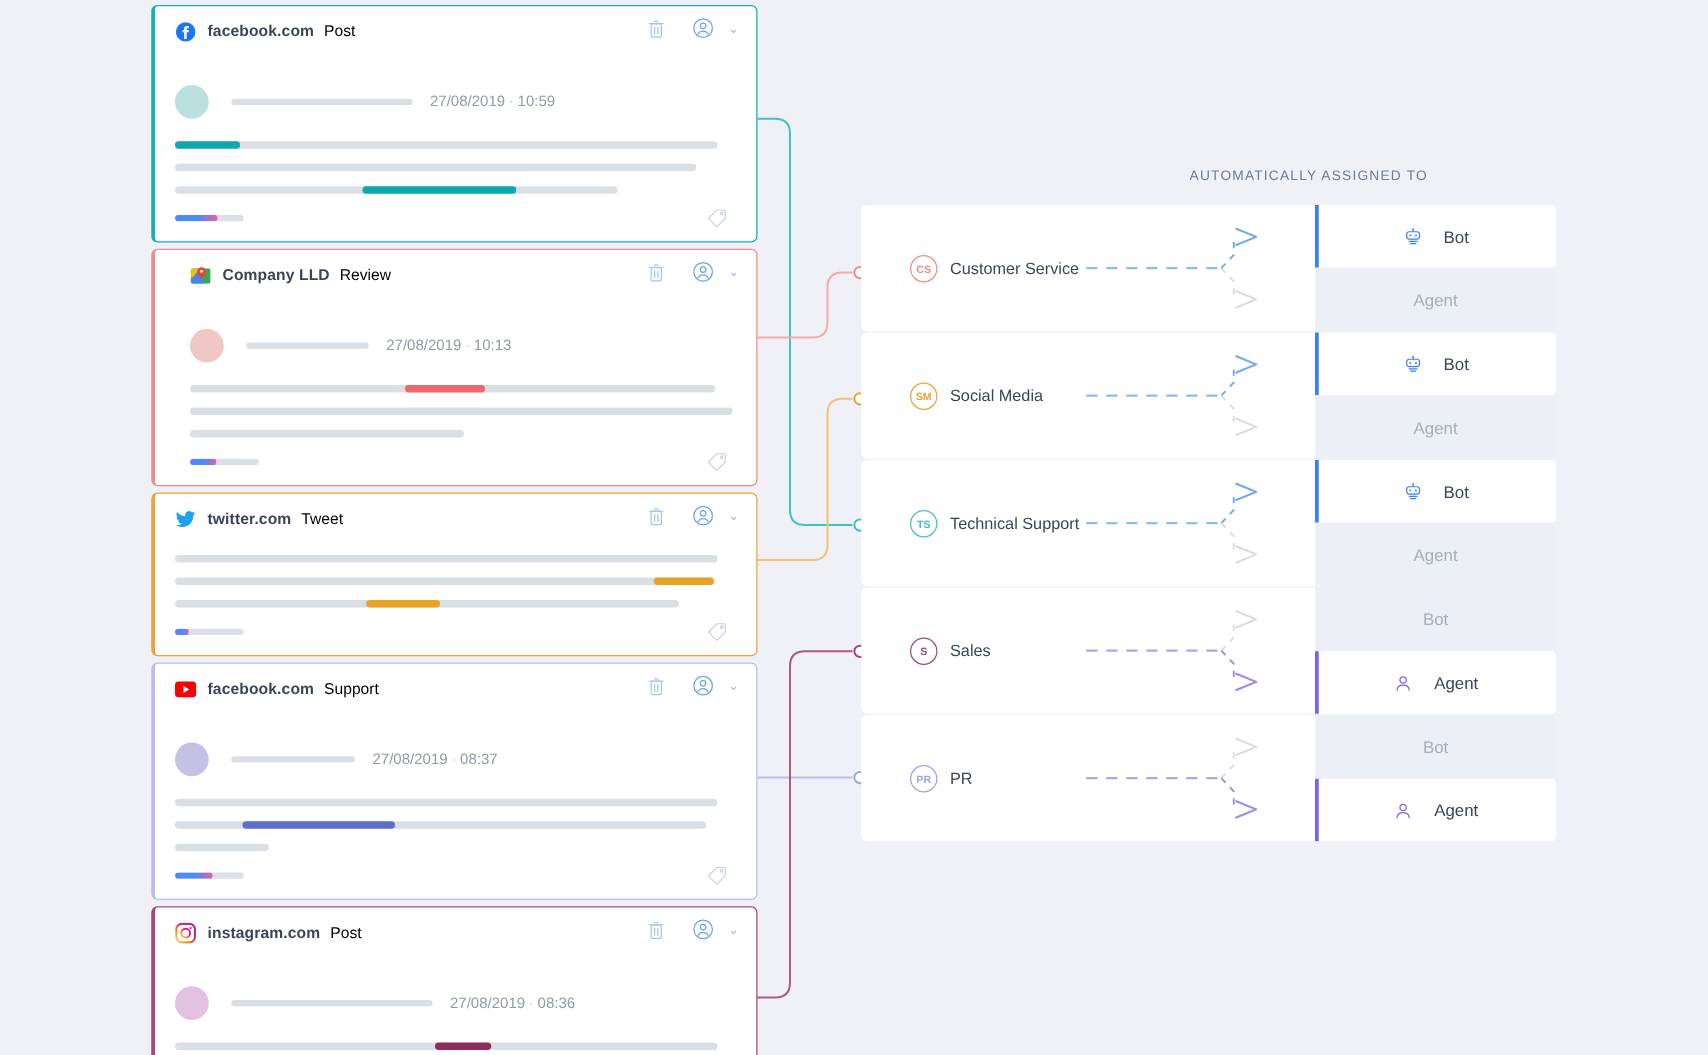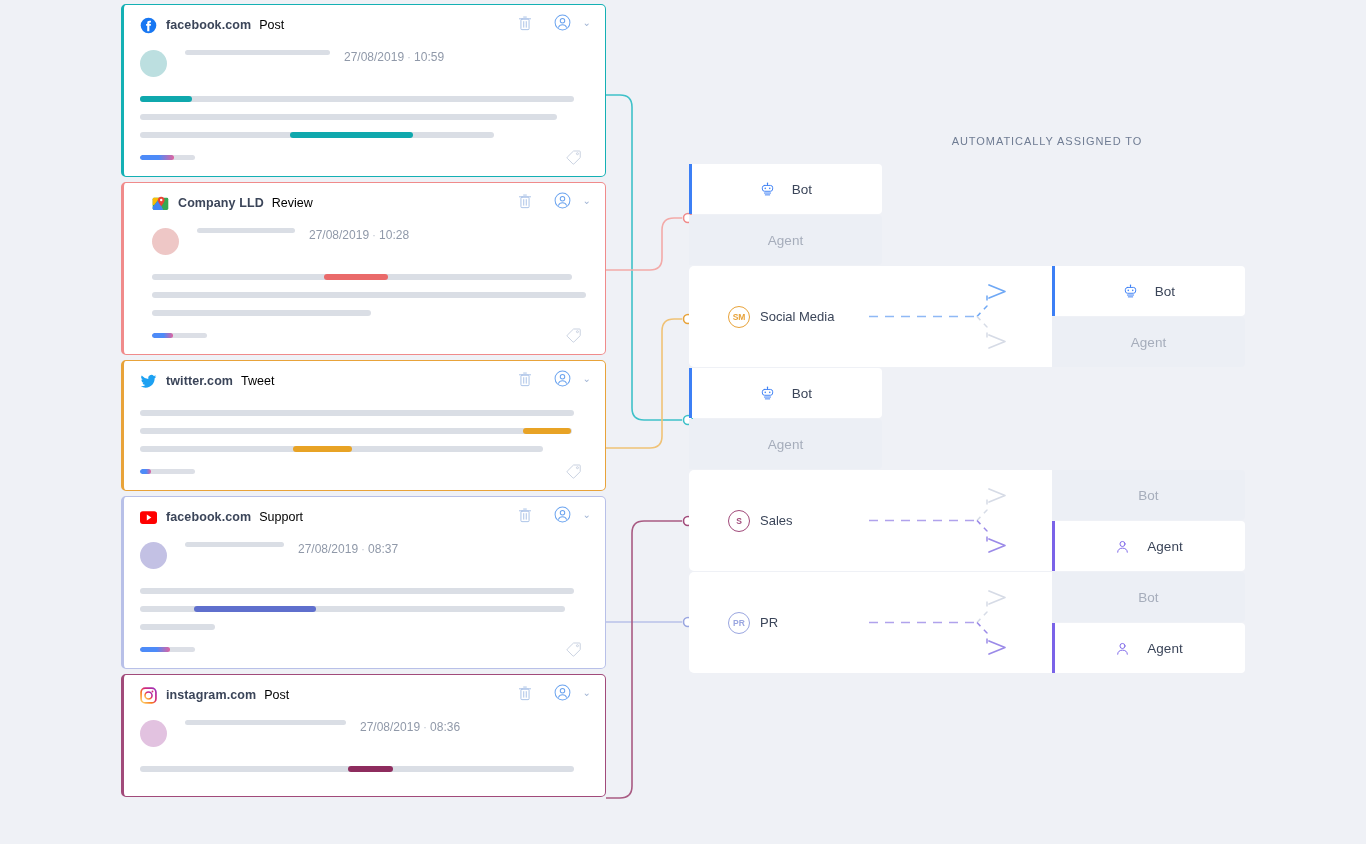--- a/index.html
+++ b/index.html
@@ -57,22 +57,22 @@
   }
   .head-actions {
     position: absolute; right: 0; top: 0;
     display: flex; align-items: center; gap: 11px;
   }
   .icon-btn { display:flex; align-items:center; cursor: pointer; }
   .chev { color: #9fb3d4; font-size: 10px; margin-left: 3px; }
 
   
   .author-row {
-    display: flex; align-items: flex-start;
-    margin-top: 14px;
+    display: flex; align-items: center;
+    margin-top: 31px;
     height: 28px;
   }
   .avatar { width: 27px; height: 27px; border-radius: 50%; flex: 0 0 27px; }
   .name-bar { height: 5px; border-radius: 3px; background: #dadee5; margin-left: 18px; }
   .meta { font-size: 12px; color: #9099a9; margin-left: 14px; white-space: nowrap; }
   .meta .dot { color: #c3c9d4; margin: 0 3px; }
 
   
   .lines { margin-top: 18px; }
   .line {
@@ -288,21 +288,21 @@
         <path d="M5.6 17.6c1-2.4 3-3.6 5.4-3.6s4.4 1.2 5.4 3.6"></path>
                 </svg>
               </span>
               <span class="chev">⌄</span>
             </span>
           </div>
         </div>
         <div class="author-row">
           <div class="avatar" style="background: rgb(238, 199, 198);"></div>
           <div class="name-bar" style="width: 98px;"></div>
-          <div class="meta"><span>27/08/2019</span><span class="dot">·</span><span>10:28</span></div>
+          <div class="meta"><span>27/08/2019</span><span class="dot">·</span><span>10:13</span></div>
         </div>
         <div class="lines">
           <div class="line" style="width: 420px;">
             <span class="hl" style="left: 172px; width: 64px; background: rgb(234, 106, 106);"></span>
           </div>
           <div class="line" style="width: 434px;"></div>
           <div class="line" style="width: 219px;"></div>
         </div>
         <div class="card-foot">
           <div class="progress">
@@ -484,20 +484,31 @@
             <span class="hl" style="left: 208px; width: 45px; background: rgb(142, 44, 94);"></span>
           </div>
         </div>
       </div>
     </div>
 
   <div id="assign">
     <div class="assign-title">AUTOMATICALLY ASSIGNED TO</div>
     <div id="dept-rows">
         <div class="dept-row">
+          <div class="dept-left">
+            <div class="dept-badge" style="color: rgb(240, 139, 139);">CS</div>
+            <div class="dept-name">Customer Service</div>
+            <svg class="fork" viewBox="0 0 175 101">
+              <path d="M4,50.5 H112" stroke="#8fb9f5" stroke-width="1.7" stroke-dasharray="9 7" fill="none"></path>
+     <path d="M112,50.5 L122,40 L122,27" stroke="#6fa8f5" stroke-width="1.5" fill="none" stroke-dasharray="5 5"></path>
+     <path d="M112,50.5 L122,61 L122,74" stroke="#d6dbe6" stroke-width="1.5" fill="none" stroke-dasharray="5 5"></path>
+     <path d="M124,19 L140,25.5 L124,32" stroke="#6fa8f5" stroke-width="1.7" fill="none" stroke-linecap="round" stroke-linejoin="round"></path>
+     <path d="M124,69 L140,75.5 L124,82" stroke="#d6dbe6" stroke-width="1.7" fill="none" stroke-linecap="round" stroke-linejoin="round"></path>
+            </svg>
+          </div>
           <div class="dept-right">
             <div class="slot bot active" style="color: rgb(59, 69, 89);">
               <span class="slot-ic" style="color: rgb(60, 127, 245);">
                 <span class="src-icon">
                   <svg width="15" height="15" viewBox="0 0 22 22" fill="none" stroke="currentColor" stroke-width="1.4" stroke-linecap="round">
         <path d="M11 2.2v2.4"></path>
                     <circle cx="11" cy="1.9" r="1.1" fill="currentColor" stroke="none"></circle>
         <rect x="3.4" y="5" width="15.2" height="8.6" rx="3.4"></rect>
         <circle cx="7.7" cy="9.3" r="1.15" fill="currentColor" stroke="none"></circle>
         <circle cx="14.3" cy="9.3" r="1.15" fill="currentColor" stroke="none"></circle>
@@ -539,20 +550,31 @@
                 </span>
               </span>
               <span>Bot</span>
             </div>
             <div class="slot agent inactive">
               <span>Agent</span>
             </div>
           </div>
         </div>
         <div class="dept-row">
+          <div class="dept-left">
+            <div class="dept-badge" style="color: rgb(63, 193, 201);">TS</div>
+            <div class="dept-name">Technical Support</div>
+            <svg class="fork" viewBox="0 0 175 101">
+              <path d="M4,50.5 H112" stroke="#8fb9f5" stroke-width="1.7" stroke-dasharray="9 7" fill="none"></path>
+     <path d="M112,50.5 L122,40 L122,27" stroke="#6fa8f5" stroke-width="1.5" fill="none" stroke-dasharray="5 5"></path>
+     <path d="M112,50.5 L122,61 L122,74" stroke="#d6dbe6" stroke-width="1.5" fill="none" stroke-dasharray="5 5"></path>
+     <path d="M124,19 L140,25.5 L124,32" stroke="#6fa8f5" stroke-width="1.7" fill="none" stroke-linecap="round" stroke-linejoin="round"></path>
+     <path d="M124,69 L140,75.5 L124,82" stroke="#d6dbe6" stroke-width="1.7" fill="none" stroke-linecap="round" stroke-linejoin="round"></path>
+            </svg>
+          </div>
           <div class="dept-right">
             <div class="slot bot active" style="color: rgb(59, 69, 89);">
               <span class="slot-ic" style="color: rgb(60, 127, 245);">
                 <span class="src-icon">
                   <svg width="15" height="15" viewBox="0 0 22 22" fill="none" stroke="currentColor" stroke-width="1.4" stroke-linecap="round">
         <path d="M11 2.2v2.4"></path>
                     <circle cx="11" cy="1.9" r="1.1" fill="currentColor" stroke="none"></circle>
         <rect x="3.4" y="5" width="15.2" height="8.6" rx="3.4"></rect>
         <circle cx="7.7" cy="9.3" r="1.15" fill="currentColor" stroke="none"></circle>
         <circle cx="14.3" cy="9.3" r="1.15" fill="currentColor" stroke="none"></circle>

